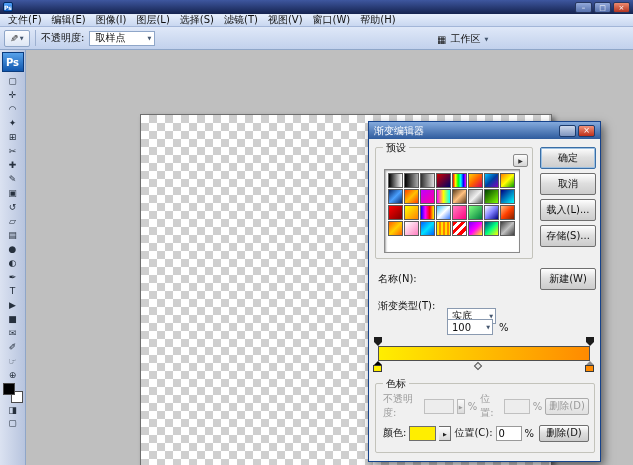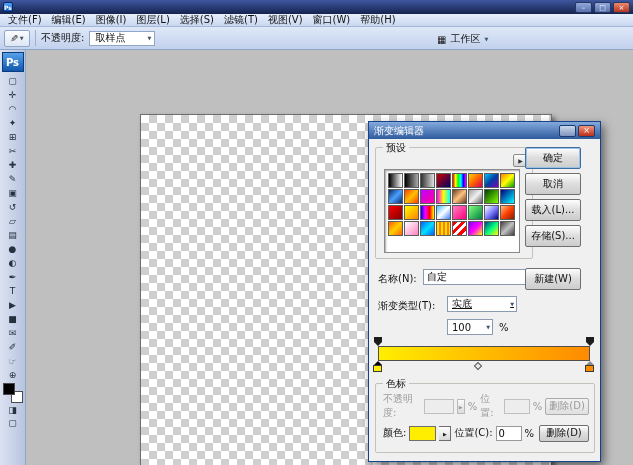--- a/index.html
+++ b/index.html
@@ -84,21 +84,21 @@
     background:linear-gradient(#fdfdfd,#d5d5d5); border:1px solid #8a8a8a; border-radius:2px;
     font-size:6px; text-align:center; line-height:12px; color:#333; }
   .preset-panel { position:absolute; left:8px; top:21px; width:136px; height:84px;
     background:#fff; border:1px solid #8a8a8a; box-shadow:inset 1px 1px 2px rgba(0,0,0,.35);
     display:flex; flex-wrap:wrap; gap:1px; padding:3px; align-content:flex-start; }
   .swatch { width:15px; height:15px; border:1px solid #5c5c5c; }
 
   .btn { background:linear-gradient(#fefefe,#dedede 48%,#cccccc);
     border:1px solid #6f6f6f; border-radius:2px; font-size:10px; color:#111;
     display:flex; align-items:center; justify-content:center; }
-  .side-btn { position:absolute; left:156px; width:56px; height:22px; }
+  .side-btn { position:absolute; left:171px; width:56px; height:22px; }
   .side-btn.primary { border-color:#3a6ea5; box-shadow:0 0 0 1px #9cc0e2 inset; }
 
   .lbl { position:absolute; white-space:nowrap; }
   .txt { position:absolute; height:16px; border:1px solid #8a9ab0; background:#fff;
     font-family:inherit; font-size:10px; padding:0 3px; }
   .dd { position:absolute; height:16px; background:#fff; border:1px solid #8a9ab0;
     display:flex; align-items:center; justify-content:space-between; padding:0 2px 0 4px; }
 
   .grad-top { position:absolute; left:9px; top:197px; width:212px; height:10px; }
   .grad-bar { position:absolute; left:9px; top:207px; width:212px; height:15px; border:1px solid #4e4e4e; }
@@ -259,25 +259,24 @@
           <div class="swatch" style="background: linear-gradient(135deg, rgb(64, 64, 64), rgb(192, 192, 192), rgb(64, 64, 64));"></div>
         </div>
     </div>
 
     <div class="btn side-btn primary" style="top:8px;">确定</div>
     <div class="btn side-btn" style="top:34px;">取消</div>
     <div class="btn side-btn" style="top:60px;">载入(L)...</div>
     <div class="btn side-btn" style="top:86px;">存储(S)...</div>
 
     <span class="lbl" style="left:9px;top:133px;">名称(N):</span>
-    <input class="txt" style="left: 54px; top: 130px; width: 108px;" value="自定">
     <div class="btn side-btn" style="top:129px;">新建(W)</div>
 
     <span class="lbl" style="left:9px;top:160px;">渐变类型(T):</span>
-    <div class="dd" style="left:78px;top:157px;width:70px;text-decoration:underline;">
+    <div class="dd" style="left:78px;top:169px;width:49px;text-decoration:underline;">
       <span>实底</span>
       <span class="mini-arrow">▼</span>
     </div>
 
     <span class="lbl" style="left:17px;top:183px;margin-top:25px;">平滑度(M):</span>
     <div class="dd" style="left:78px;top:180px;width:46px;">
       <span>100</span>
       <span class="mini-arrow">▼</span>
     </div>
     <span class="lbl" style="left:130px;top:183px;">%</span>

